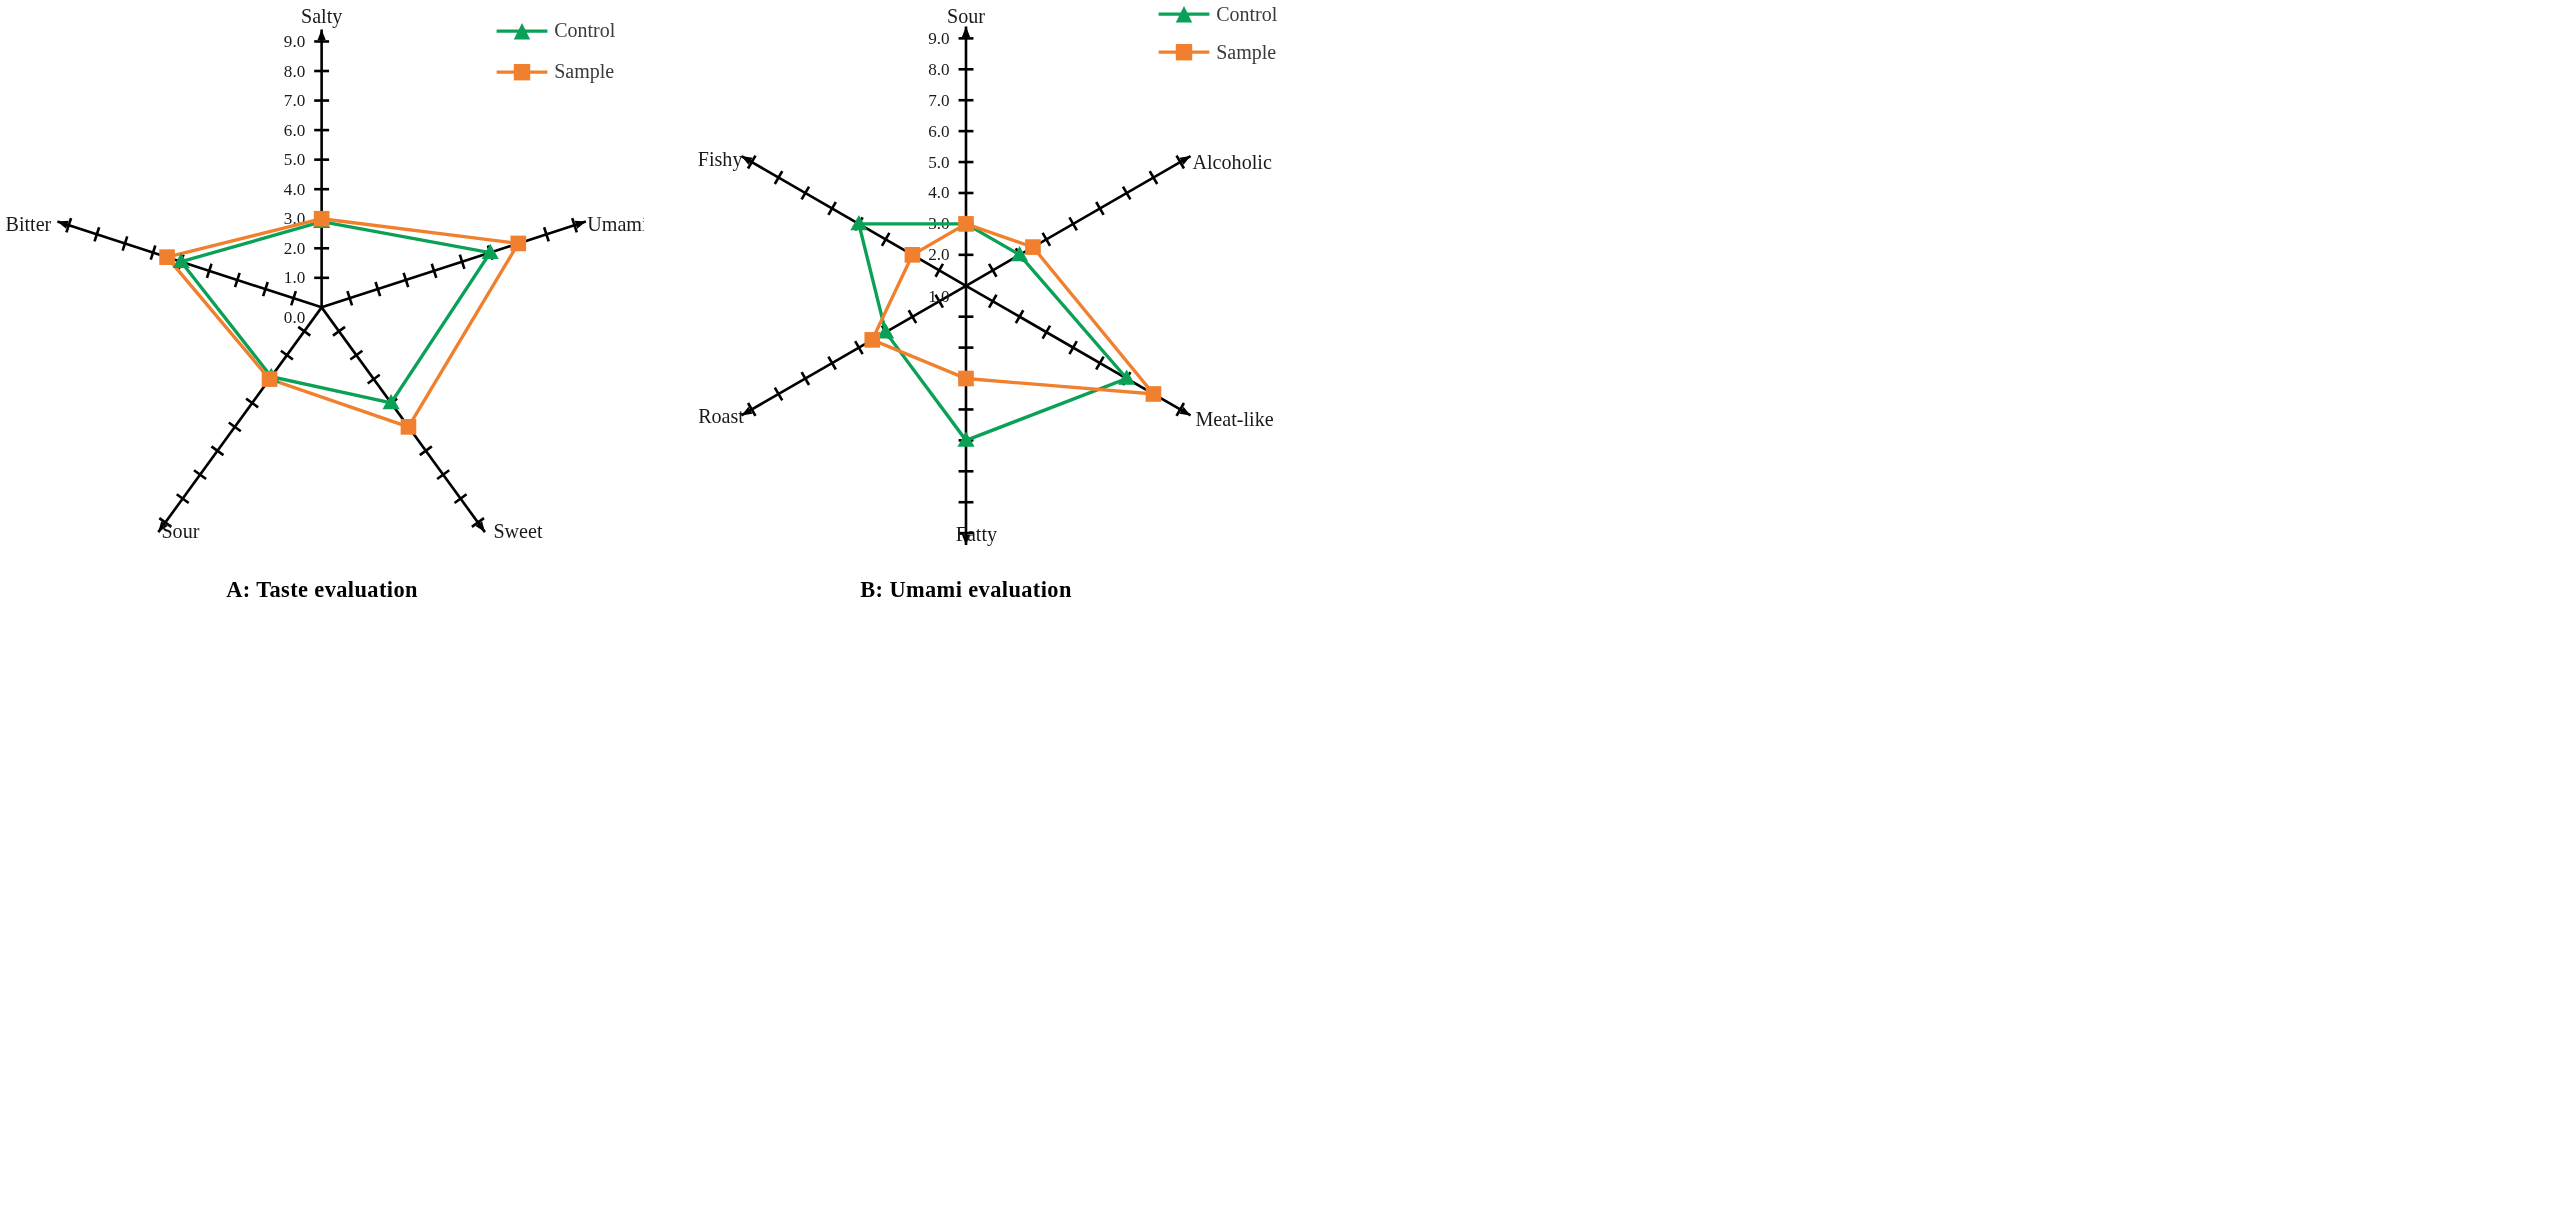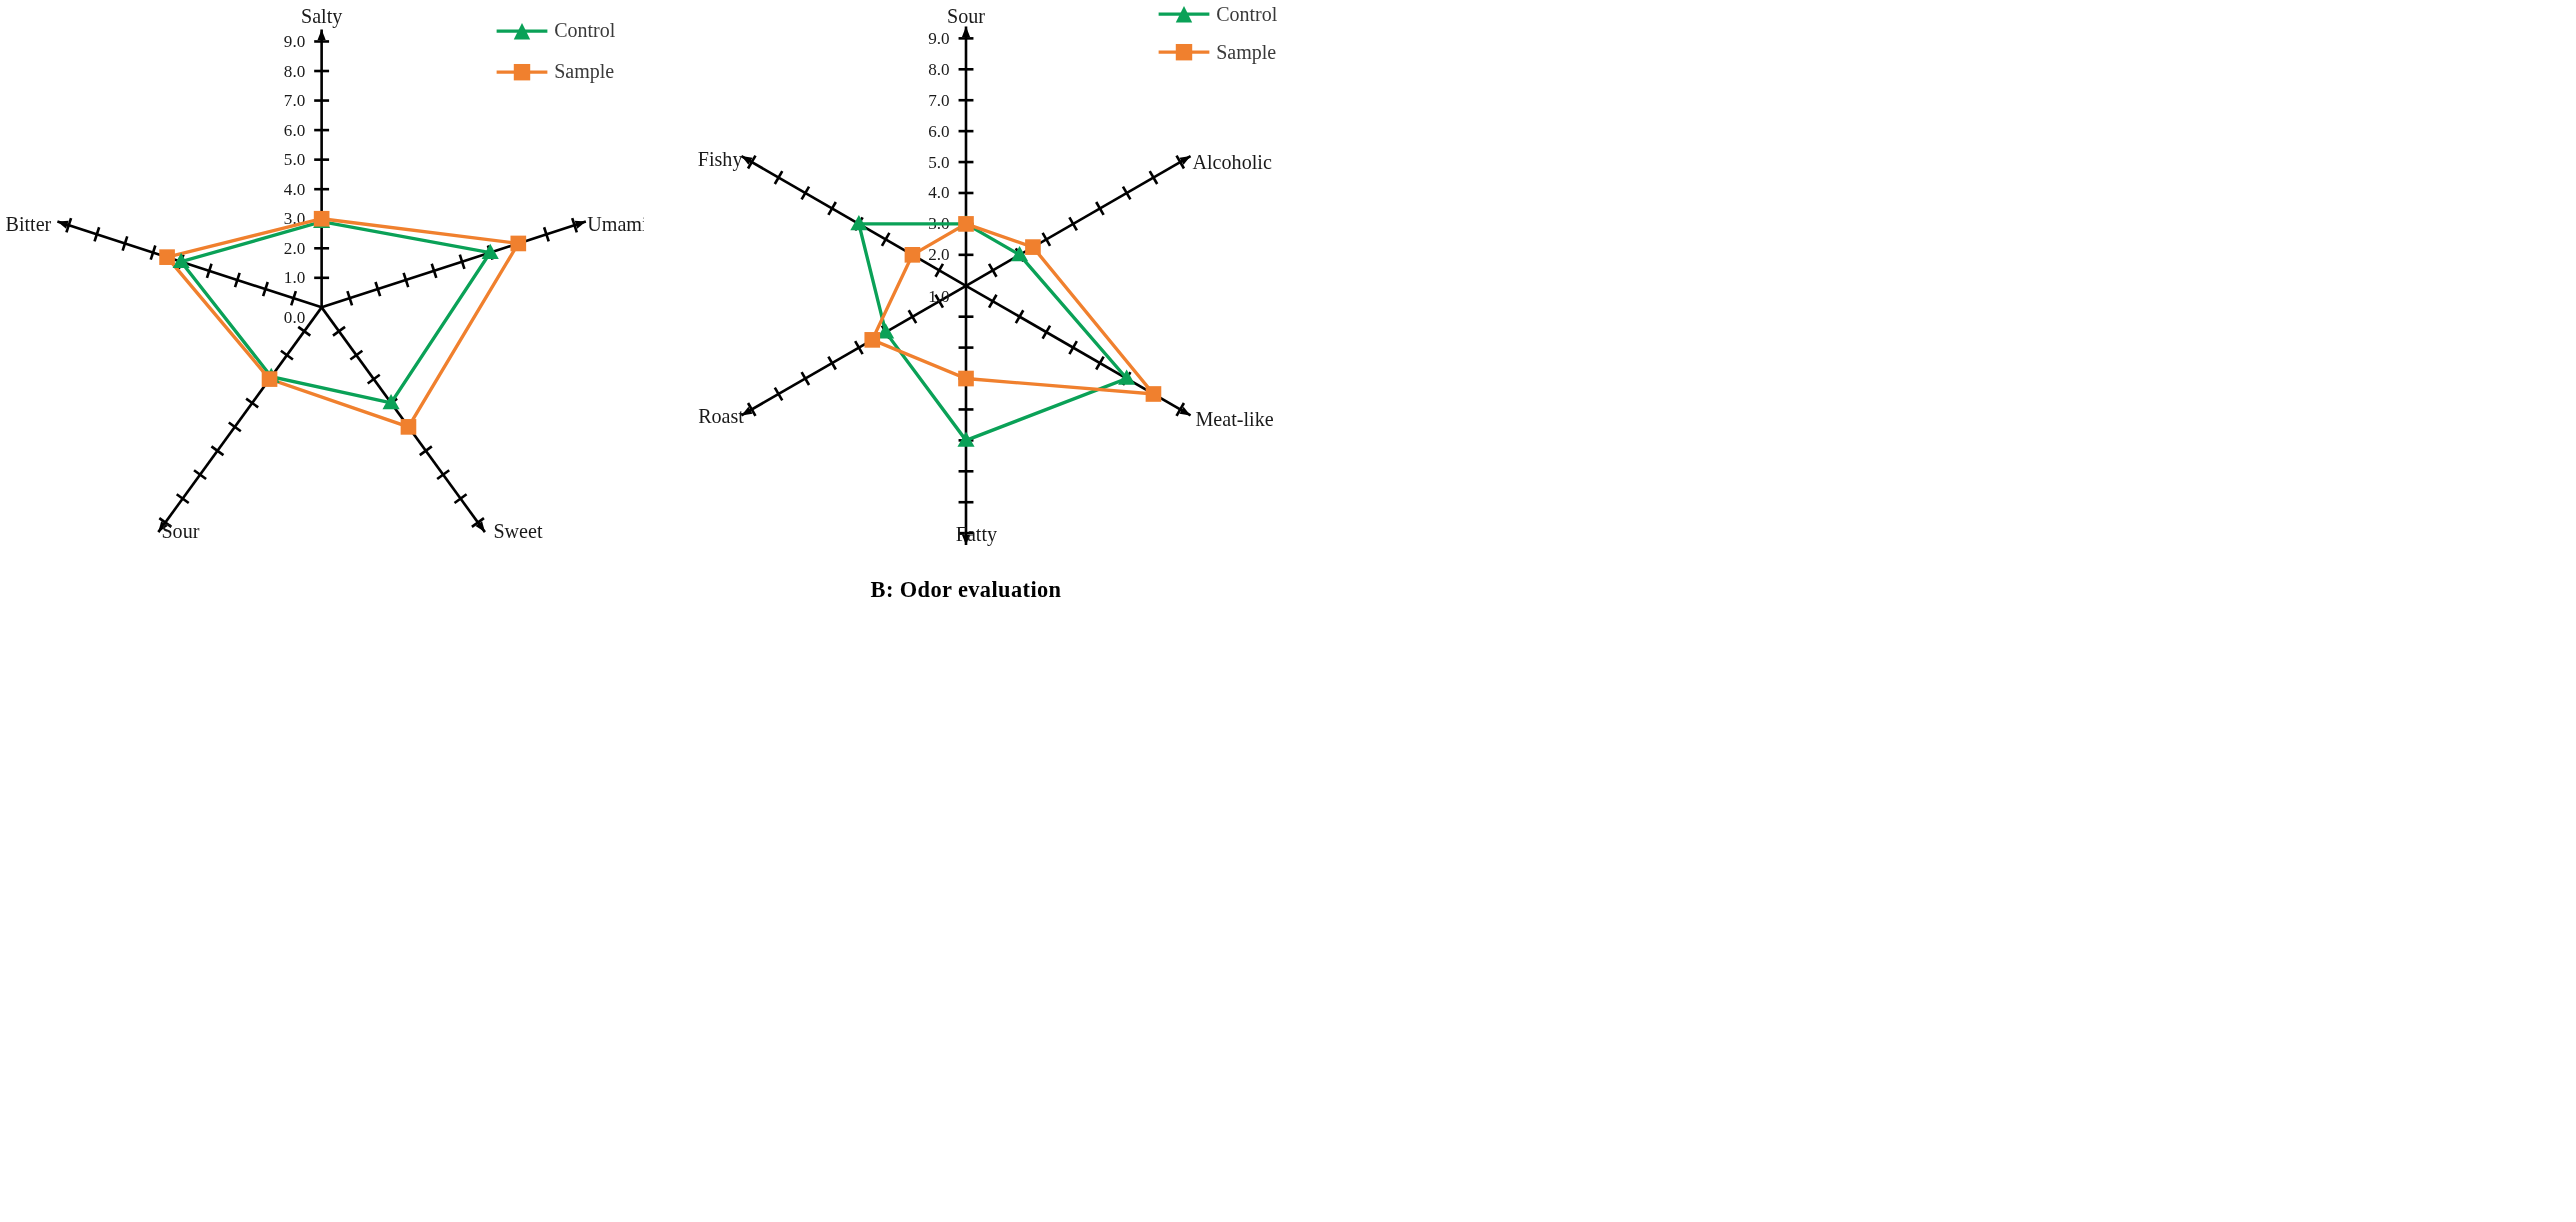--- a/index.html
+++ b/index.html
@@ -231,16 +231,17 @@
     </div>
     <div class="legend-item">
       <svg width="54" height="22.4" viewBox="0 0 72 30">
         <line id="lg-1-1-line" x1="2" y1="15" x2="70" y2="15" stroke-width="4.5" stroke="#f0802e"></line>
         <rect id="lg-1-1-mark" x="25" y="4" width="22" height="22" fill="#f0802e"></rect>
       </svg>
       <span class="legend-label">Sample</span>
     </div>
   </div>
 
-  <div class="caption caption-b">B: Odor evaluation</div>
+  <div class="caption caption-a">A: Taste evaluation</div>
+  <div class="caption caption-b">B: Umami evaluation</div>
 
 </div>
 
 
 </body></html>

